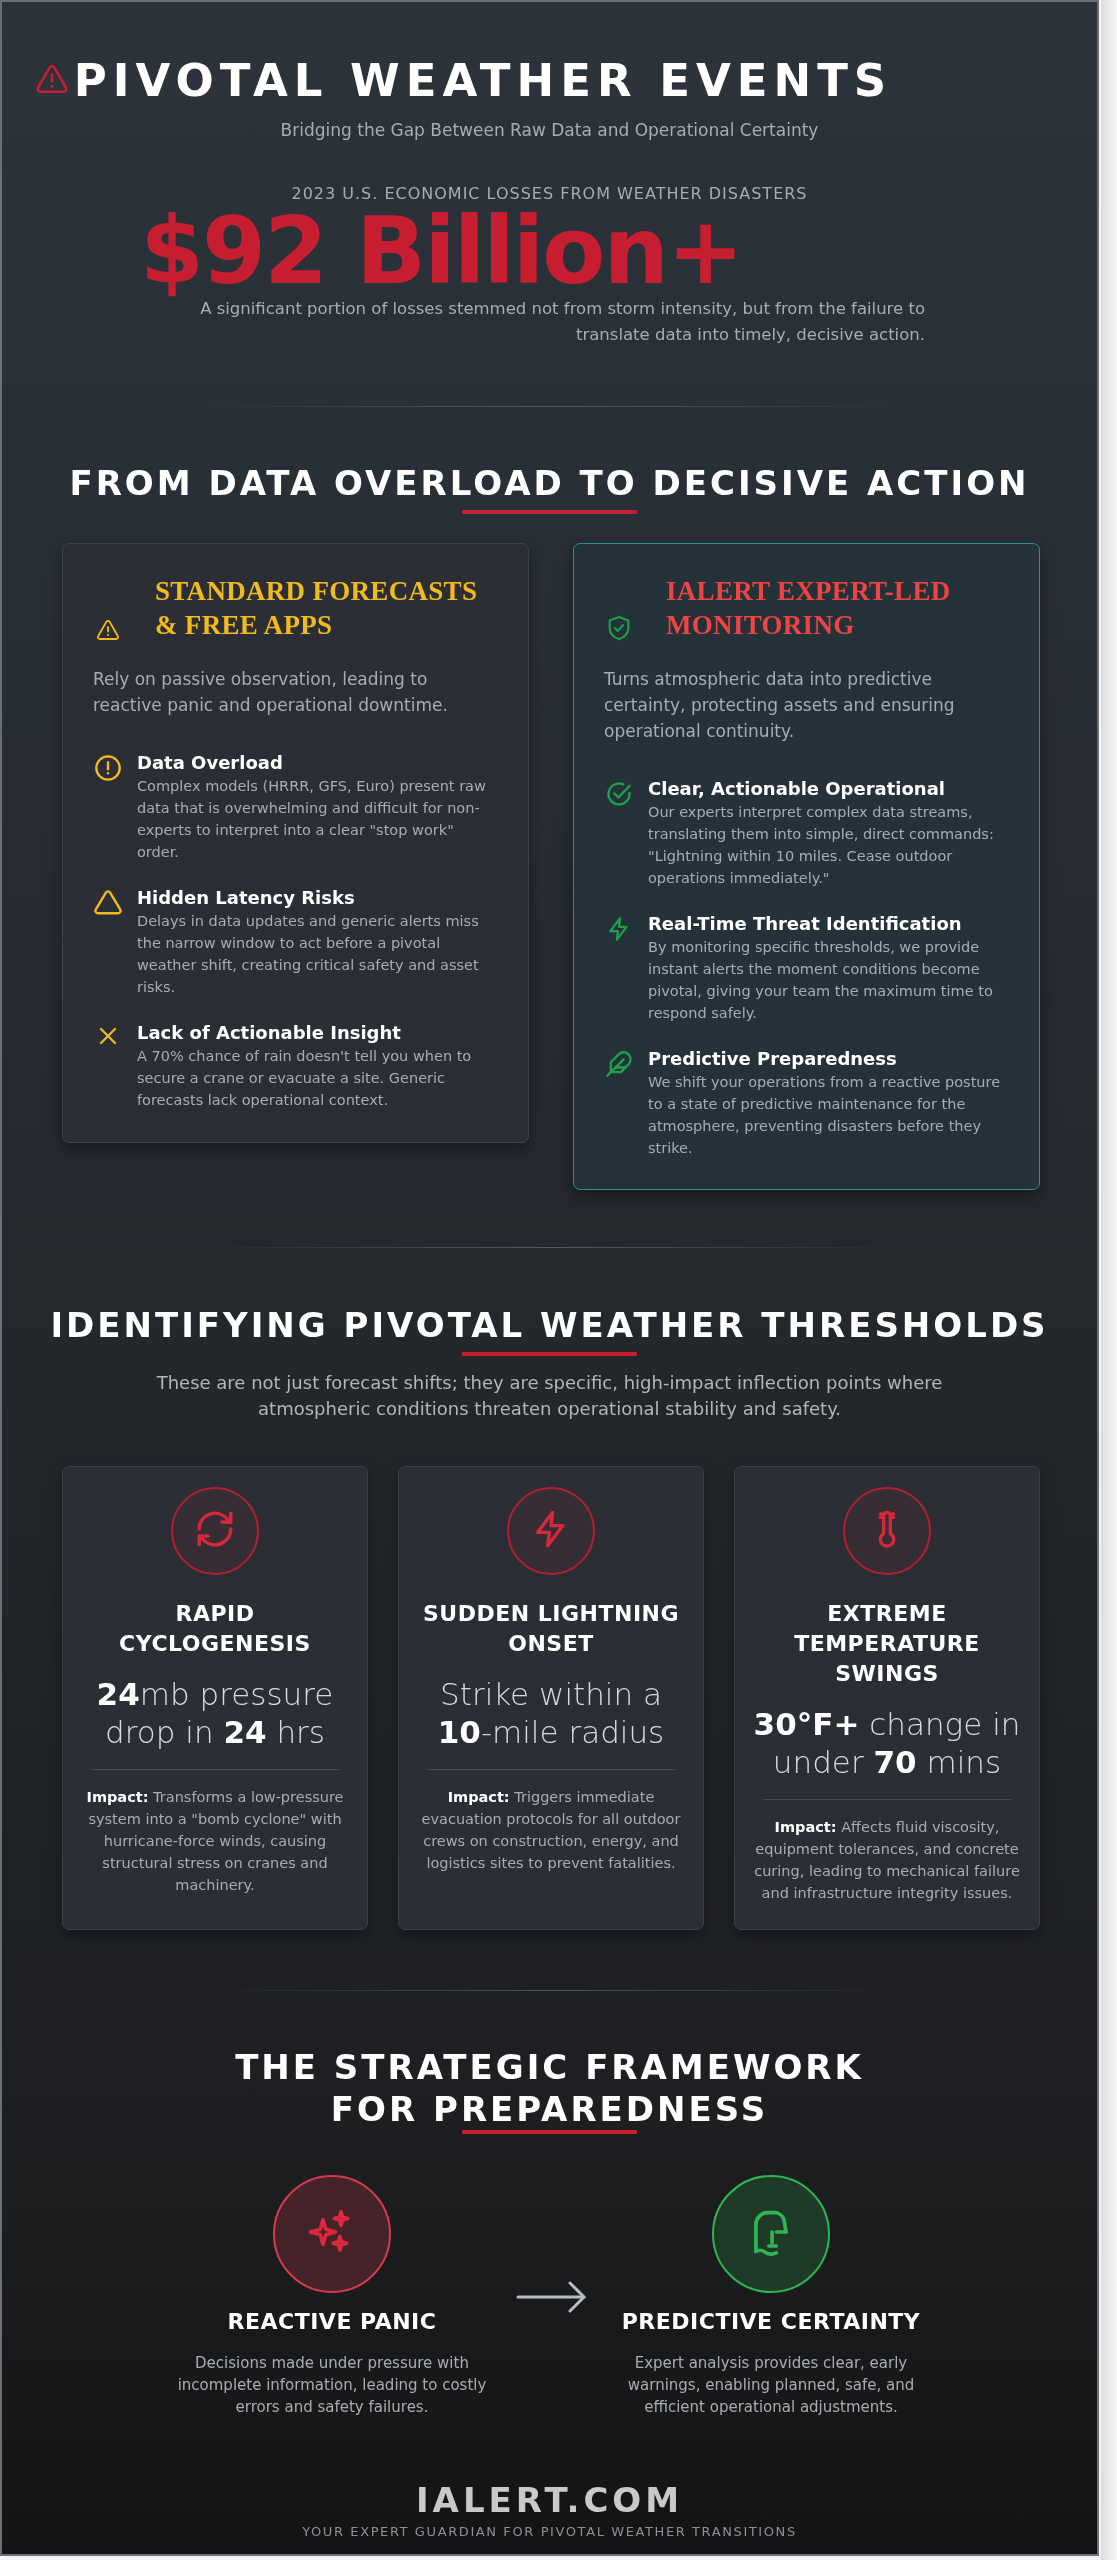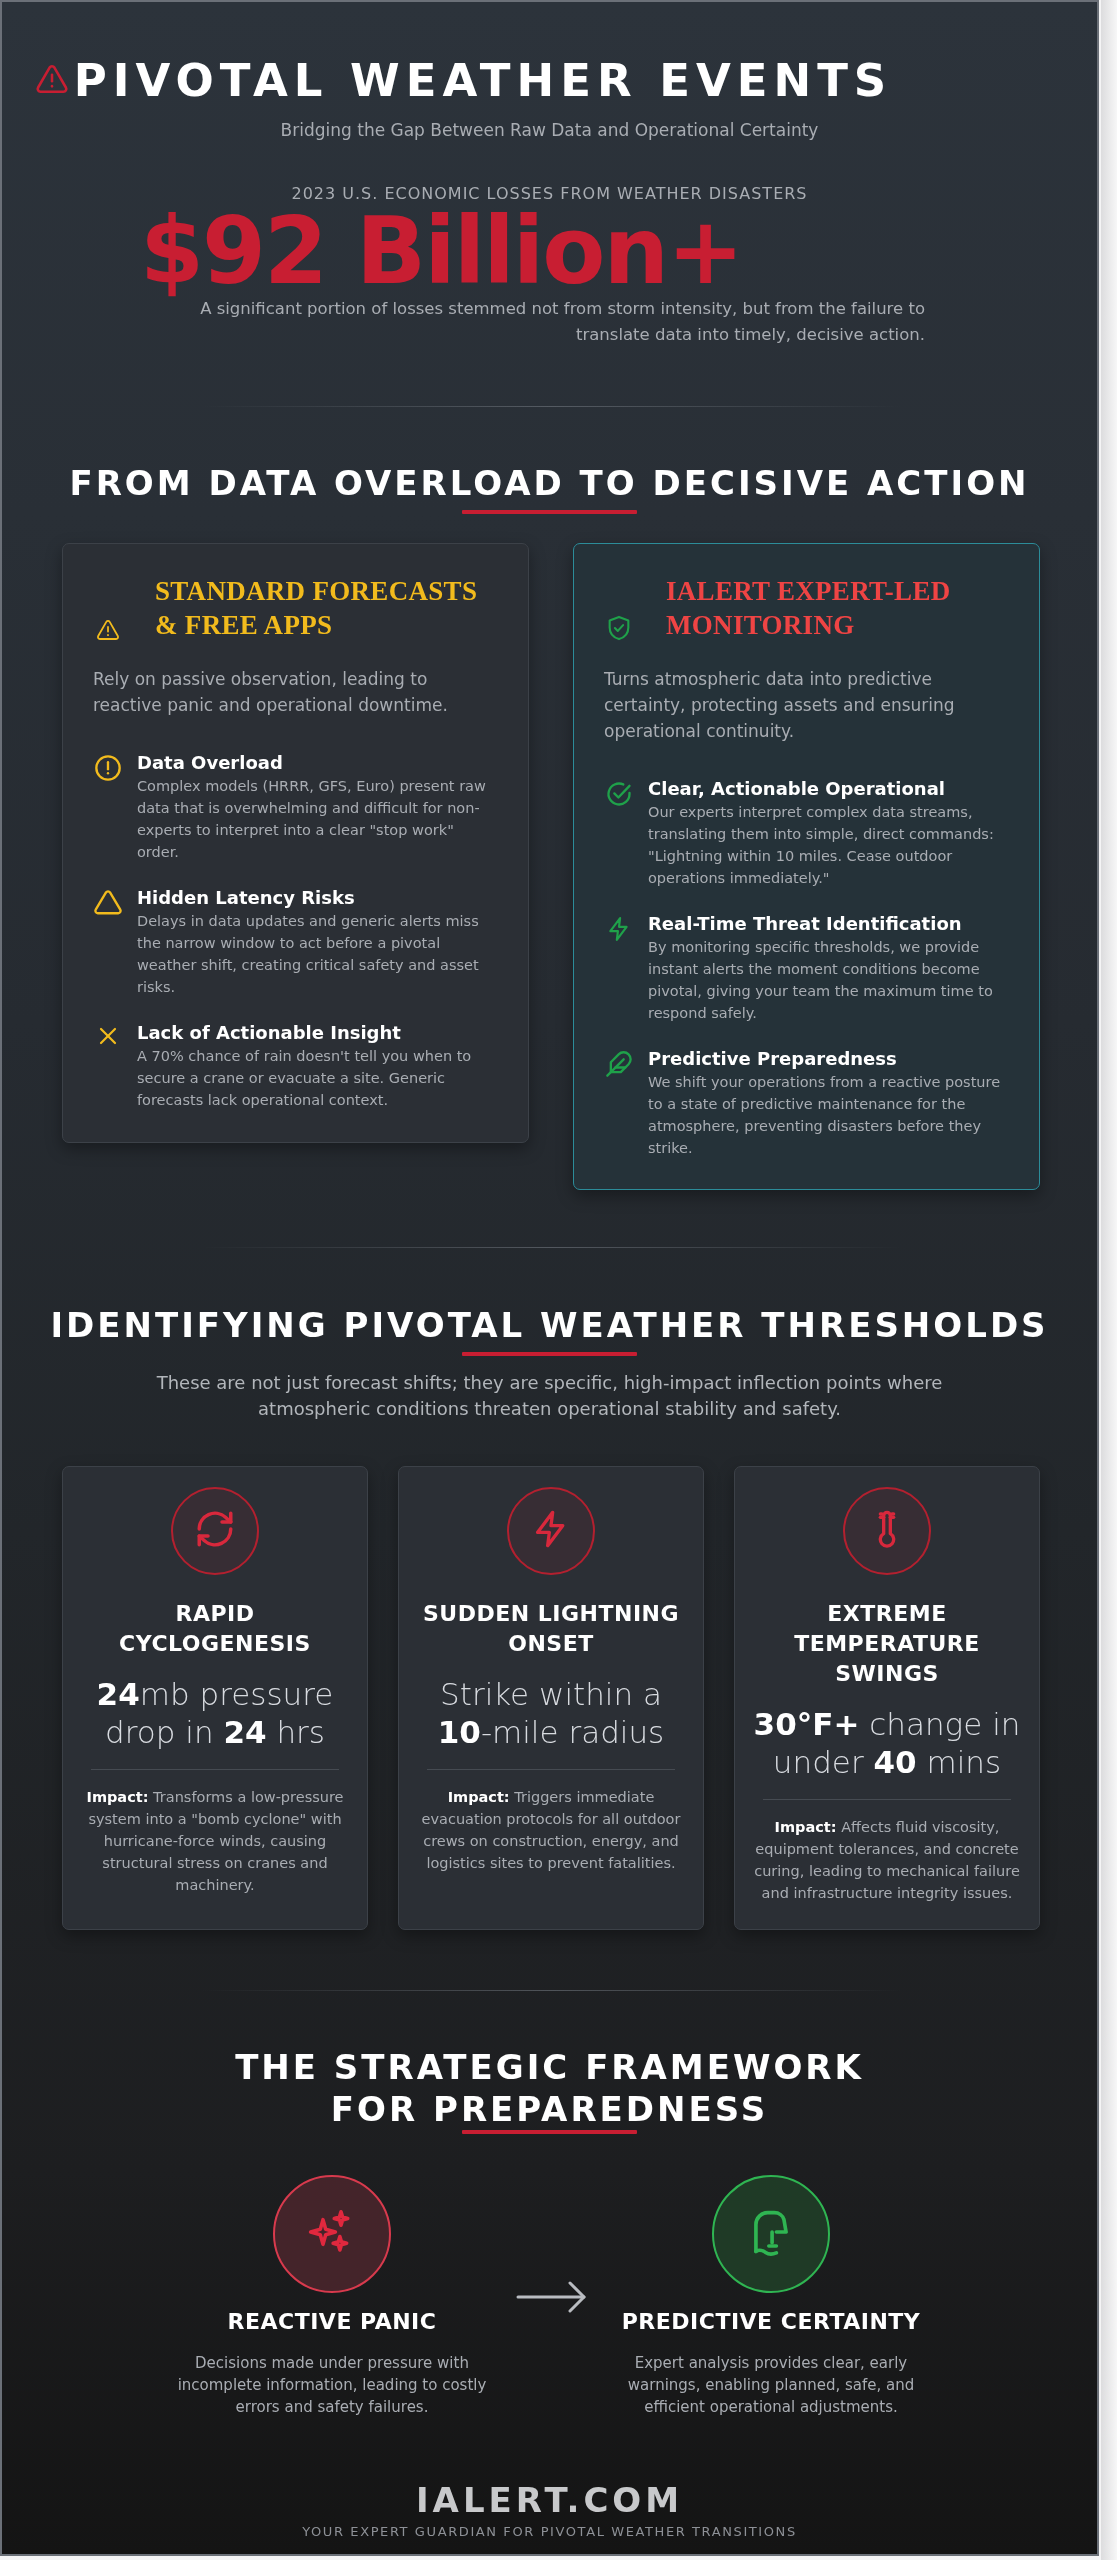--- a/index.html
+++ b/index.html
@@ -242,21 +242,21 @@
         <svg width="40" height="42" viewBox="0 0 24 24" fill="none" stroke="#d8283c" stroke-width="2" stroke-linecap="round" stroke-linejoin="round">
             <path d="M14 14.8V4a2 2 0 0 0-4 0v10.8a4 4 0 1 0 4 0z"></path>
             <line x1="8" y1="5" x2="10" y2="5"></line>
             <line x1="14" y1="5" x2="16" y2="5"></line>
             <line x1="8" y1="3" x2="9" y2="3"></line>
             <line x1="15" y1="3" x2="16" y2="3"></line>
           </svg>
       </span>
     </div>
     <div class="th-title">EXTREME TEMPERATURE SWINGS</div>
-    <div class="th-metric"><b>30°F+</b><span> change in under </span><b>40</b><span> mins</span></div>
+    <div class="th-metric"><b>30°F+</b><span> change in under </span><b>70</b><span> mins</span></div>
     <div class="th-sep"></div>
     <p class="th-impact"><b>Impact:</b> <span>Affects fluid viscosity, equipment tolerances, and concrete curing, leading to mechanical failure and infrastructure integrity issues.</span></p>
   </div>
 
   <div class="divider" style="top:1988px; left:200px; width:700px;"></div>
 
   <h2 class="section-title" style="top:2044px; left:190px; width:715px;">THE STRATEGIC FRAMEWORK FOR PREPAREDNESS</h2>
   <div class="section-bar" style="top:2128px;"></div>
 
   <div class="fw-col fw-panic" style="left:170px;">

